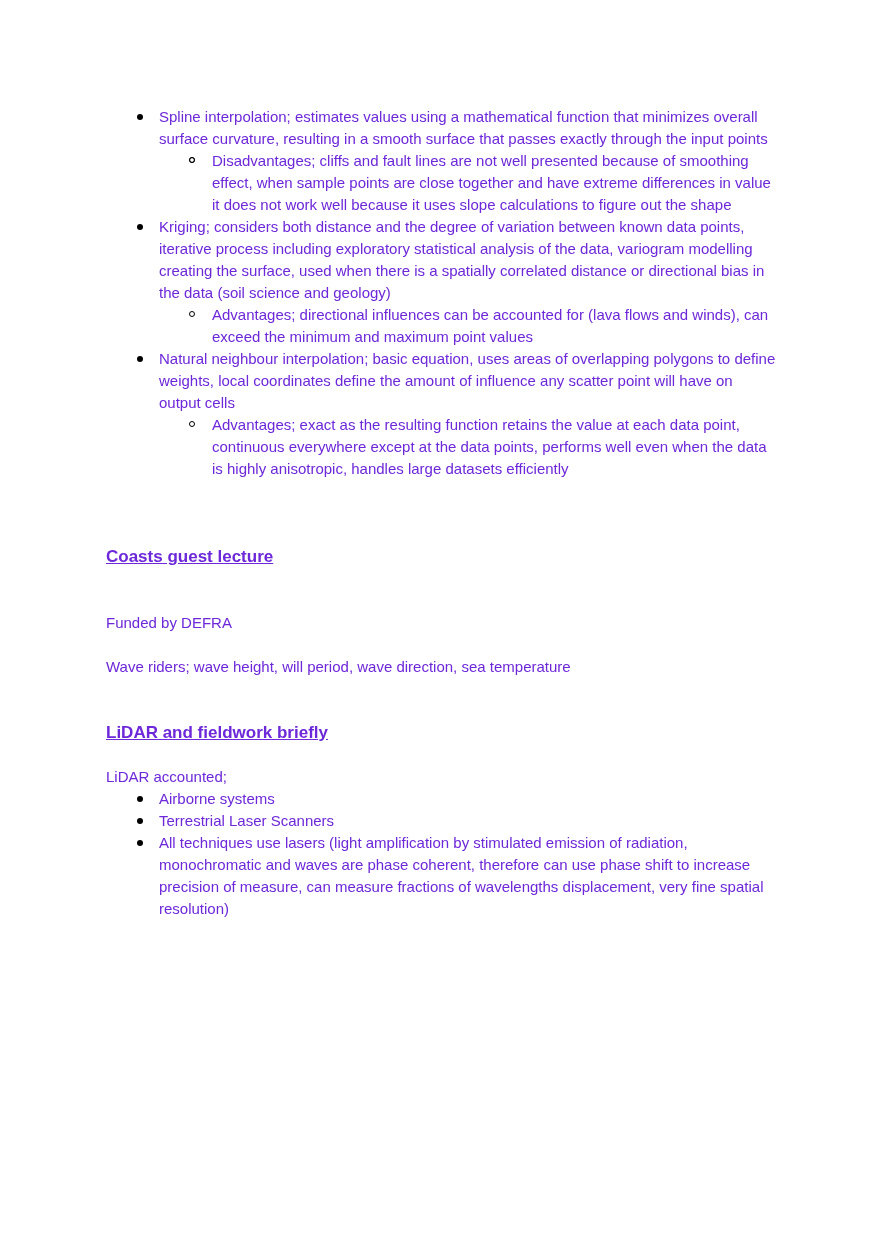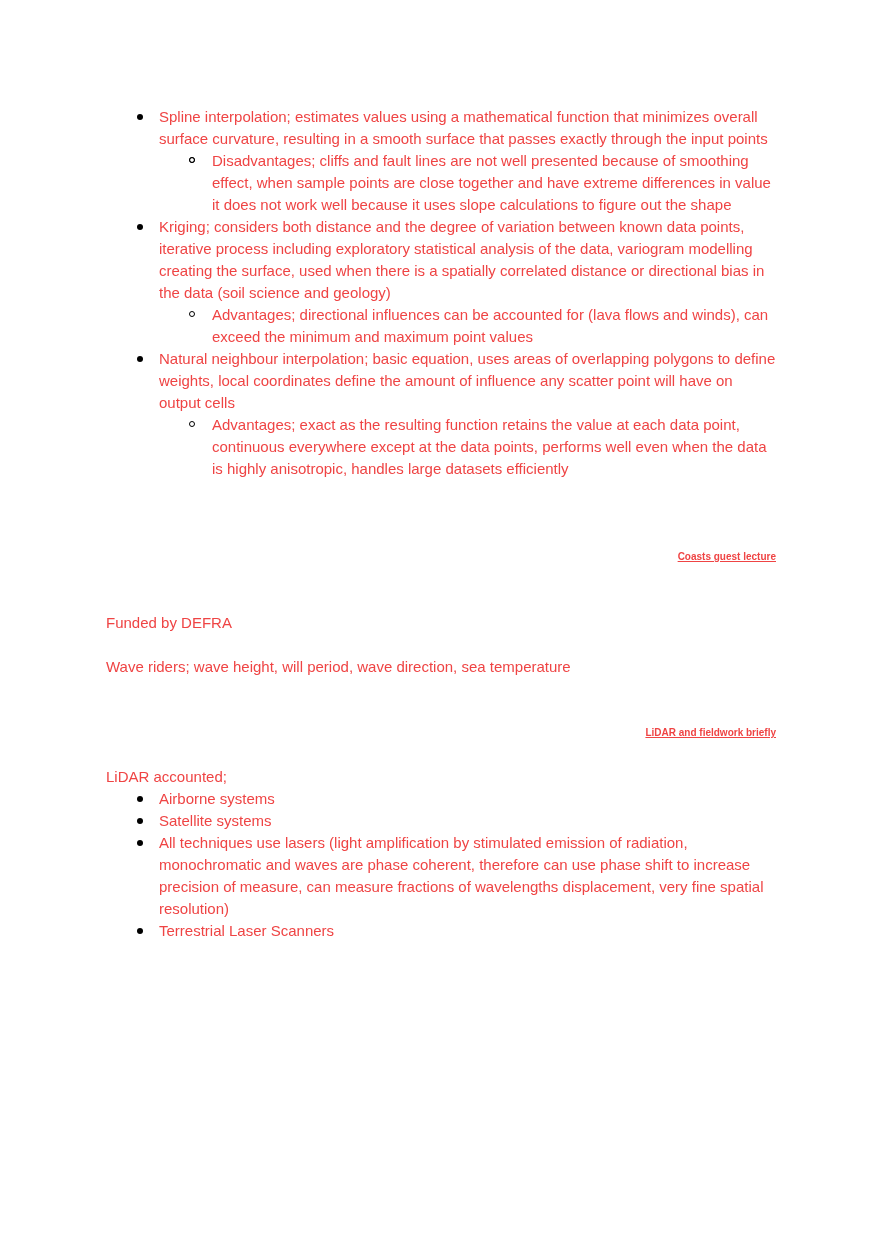--- a/index.html
+++ b/index.html
@@ -9,21 +9,21 @@
   }
   .page {
     width: 880px;
     min-height: 1245px;
     box-sizing: border-box;
     background: #ffffff;
     padding: 106px 104px 80px 106px;
     font-family: "Liberation Sans", sans-serif;
     font-size: 15px;
     line-height: 22px;
-    color: #ef4444;
+    color: #6d28d9;
   }
   ul.doc-list {
     margin: 0;
     padding: 0;
     list-style: none;
   }
   li.doc-li {
     position: relative;
     margin: 0;
   }
@@ -48,23 +48,22 @@
     border-radius: 50%;
     background: transparent;
     border: 1.3px solid #000000;
     box-sizing: border-box;
     top: 7px;
   }
   .heading {
     font-weight: bold;
     text-decoration: underline;
     margin: 0;
-    font-size: 10px;
+    font-size: 17px;
     line-height: 22px;
-    text-align: right;
   }
   .para {
     margin: 0;
   }
   .mt-section { margin-top: 66px; }
   .mt-2 { margin-top: 44px; }
   .mt-1 { margin-top: 22px; }
 </style>
 </head>
 <body>
@@ -111,25 +110,21 @@
 
   <p class="para mt-1">LiDAR accounted;</p>
 
   <ul class="doc-list">
     <li class="doc-li l1">
       <span class="marker"></span>
       <span class="li-text">Airborne systems</span>
     </li>
     <li class="doc-li l1">
       <span class="marker"></span>
-      <span class="li-text">Satellite systems</span>
+      <span class="li-text">Terrestrial Laser Scanners</span>
     </li>
     <li class="doc-li l1">
       <span class="marker"></span>
       <span class="li-text">All techniques use lasers (light amplification by stimulated emission of radiation, monochromatic and waves are phase coherent, therefore can use phase shift to increase precision of measure, can measure fractions of wavelengths displacement, very fine spatial resolution)</span>
-    </li>
-    <li class="doc-li l1">
-      <span class="marker"></span>
-      <span class="li-text">Terrestrial Laser Scanners</span>
     </li>
   </ul>
 
 </div>
 
 </body></html>

